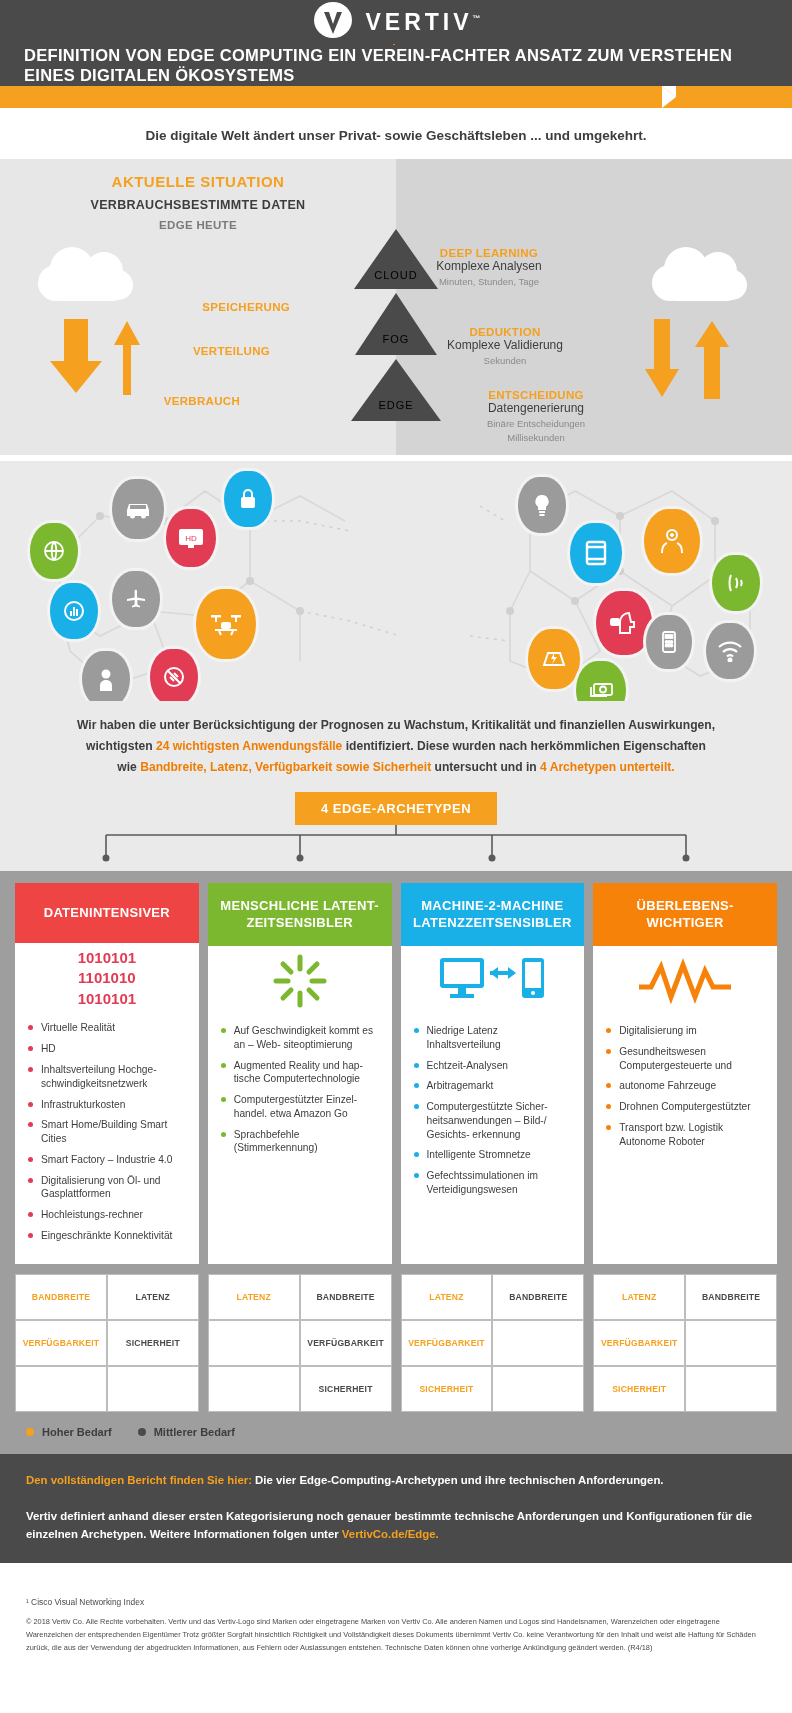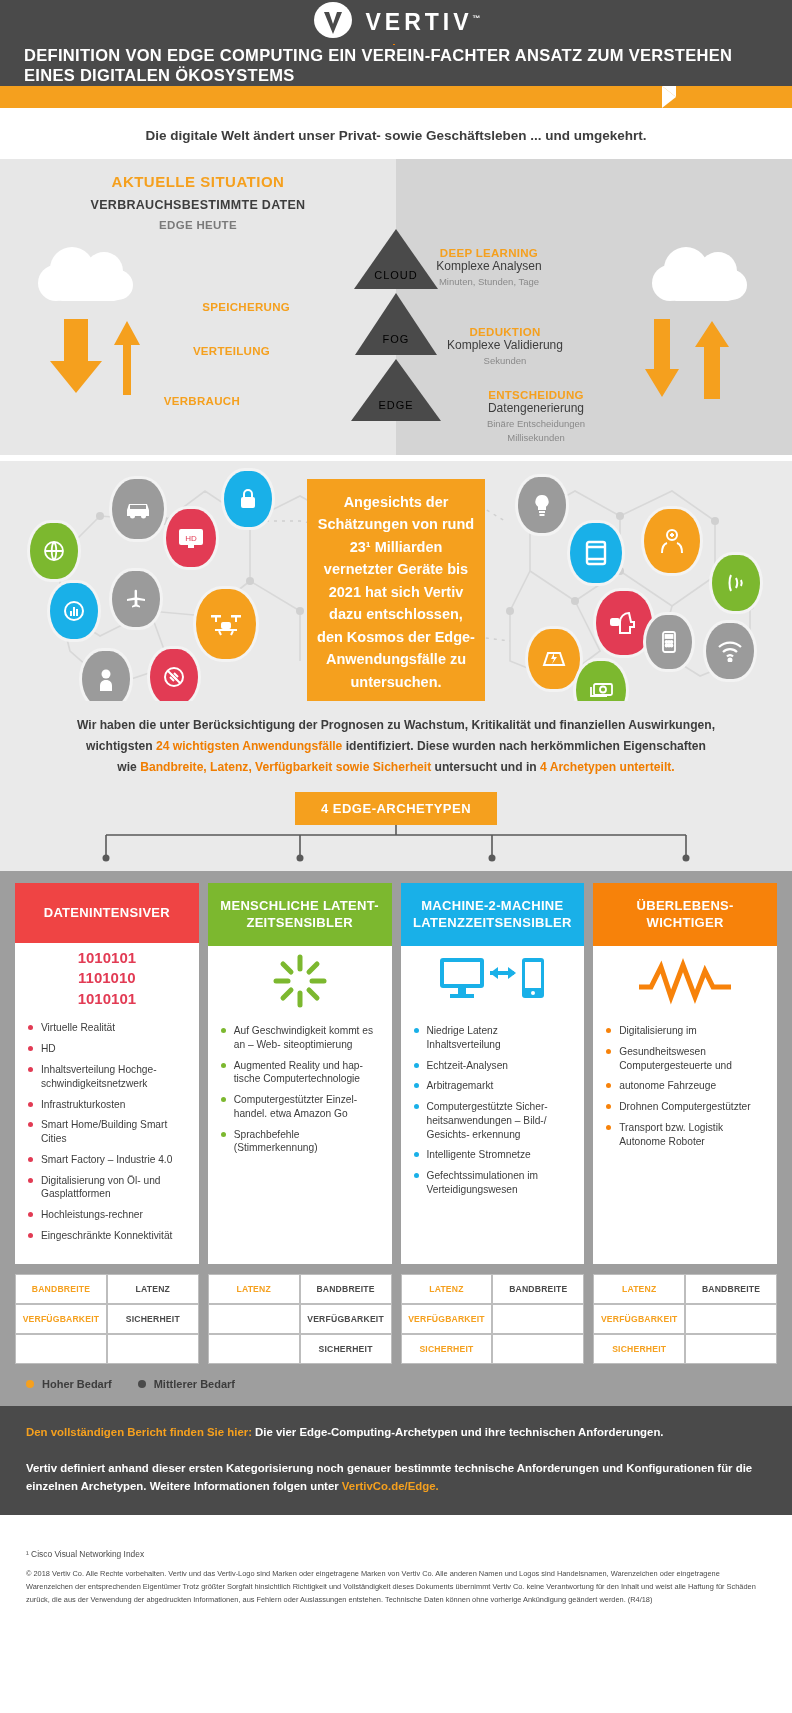--- a/index.html
+++ b/index.html
@@ -108,21 +108,21 @@
   .card-art { height:70px; display:flex; align-items:center; justify-content:center; }
   .binary { font-size:15px; font-weight:bold; line-height:1.35; text-align:center; }
   .card-list { padding:8px 10px 14px 10px; flex:1; }
   .card-list li { list-style:none; position:relative; padding-left:16px; font-size:10.2px;
                   line-height:1.35; margin-bottom:7px; color:#3d3d3d; }
   .card-list li:before { content:""; position:absolute; left:3px; top:4px; width:5px; height:5px; border-radius:50%; }
 
   
   .reqs { display:flex; gap:9px; padding:0 15px; background:#9e9e9e; }
   .reqgrid { flex:1; display:grid; grid-template-columns:1fr 1fr; }
-  .reqcell { background:#fff; border:1px solid #bdbdbd; height:30px;
+  .reqcell { background:#fff; border:1px solid #bdbdbd; height:46px;
              display:flex; align-items:center; justify-content:center;
              font-size:8.6px; font-weight:bold; letter-spacing:.2px; text-align:right; }
   .reqcell.o { color:#f5a01e; }
   .reqcell.d { color:#4a4a4a; }
 
   .legend { background:#9e9e9e; padding:14px 26px 16px; display:flex; gap:26px; align-items:center; }
   .legend .li { display:flex; align-items:center; gap:8px; font-size:11px; font-weight:bold; color:#3d3d3d; }
   .legend .dot { width:8px;height:8px;border-radius:50%; }
 
   
@@ -408,21 +408,20 @@
       </svg>
   </span>
   <span class="node" style="left:576px; top:200px; width:50px;height:58px;background:#7cb82f;">
     <svg width="26" height="20" viewBox="0 0 26 20" fill="none" stroke="#fff" stroke-width="1.8">
         <rect x="6" y="4" width="18" height="11" rx="1.5"></rect>
         <circle cx="15" cy="9.5" r="3"></circle>
         <path d="M3 7v9h16"></path>
       </svg>
   </span>
 
-  <div class="callout">Angesichts der Schätzungen von rund 23¹ Milliarden vernetzter Geräte bis 2021 hat sich Vertiv dazu entschlossen, den Kosmos der Edge-Anwendungsfälle zu untersuchen.</div>
 </div>
 
 <div class="para">
   <div><span>Wir haben die unter Berücksichtigung der Prognosen zu Wachstum, Kritikalität und finanziellen Auswirkungen,</span></div>
   <div><span>wichtigsten </span><span class="hl">24 wichtigsten Anwendungsfälle</span><span> identifiziert. Diese wurden nach herkömmlichen Eigenschaften</span></div>
   <div><span>wie </span><span class="hl">Bandbreite, Latenz, Verfügbarkeit sowie Sicherheit</span><span> untersucht und in </span><span class="hl">4 Archetypen unterteilt.</span></div>
 </div>
 
 <div class="arch-btn-wrap">
   <span class="arch-btn">4 EDGE-ARCHETYPEN</span>

